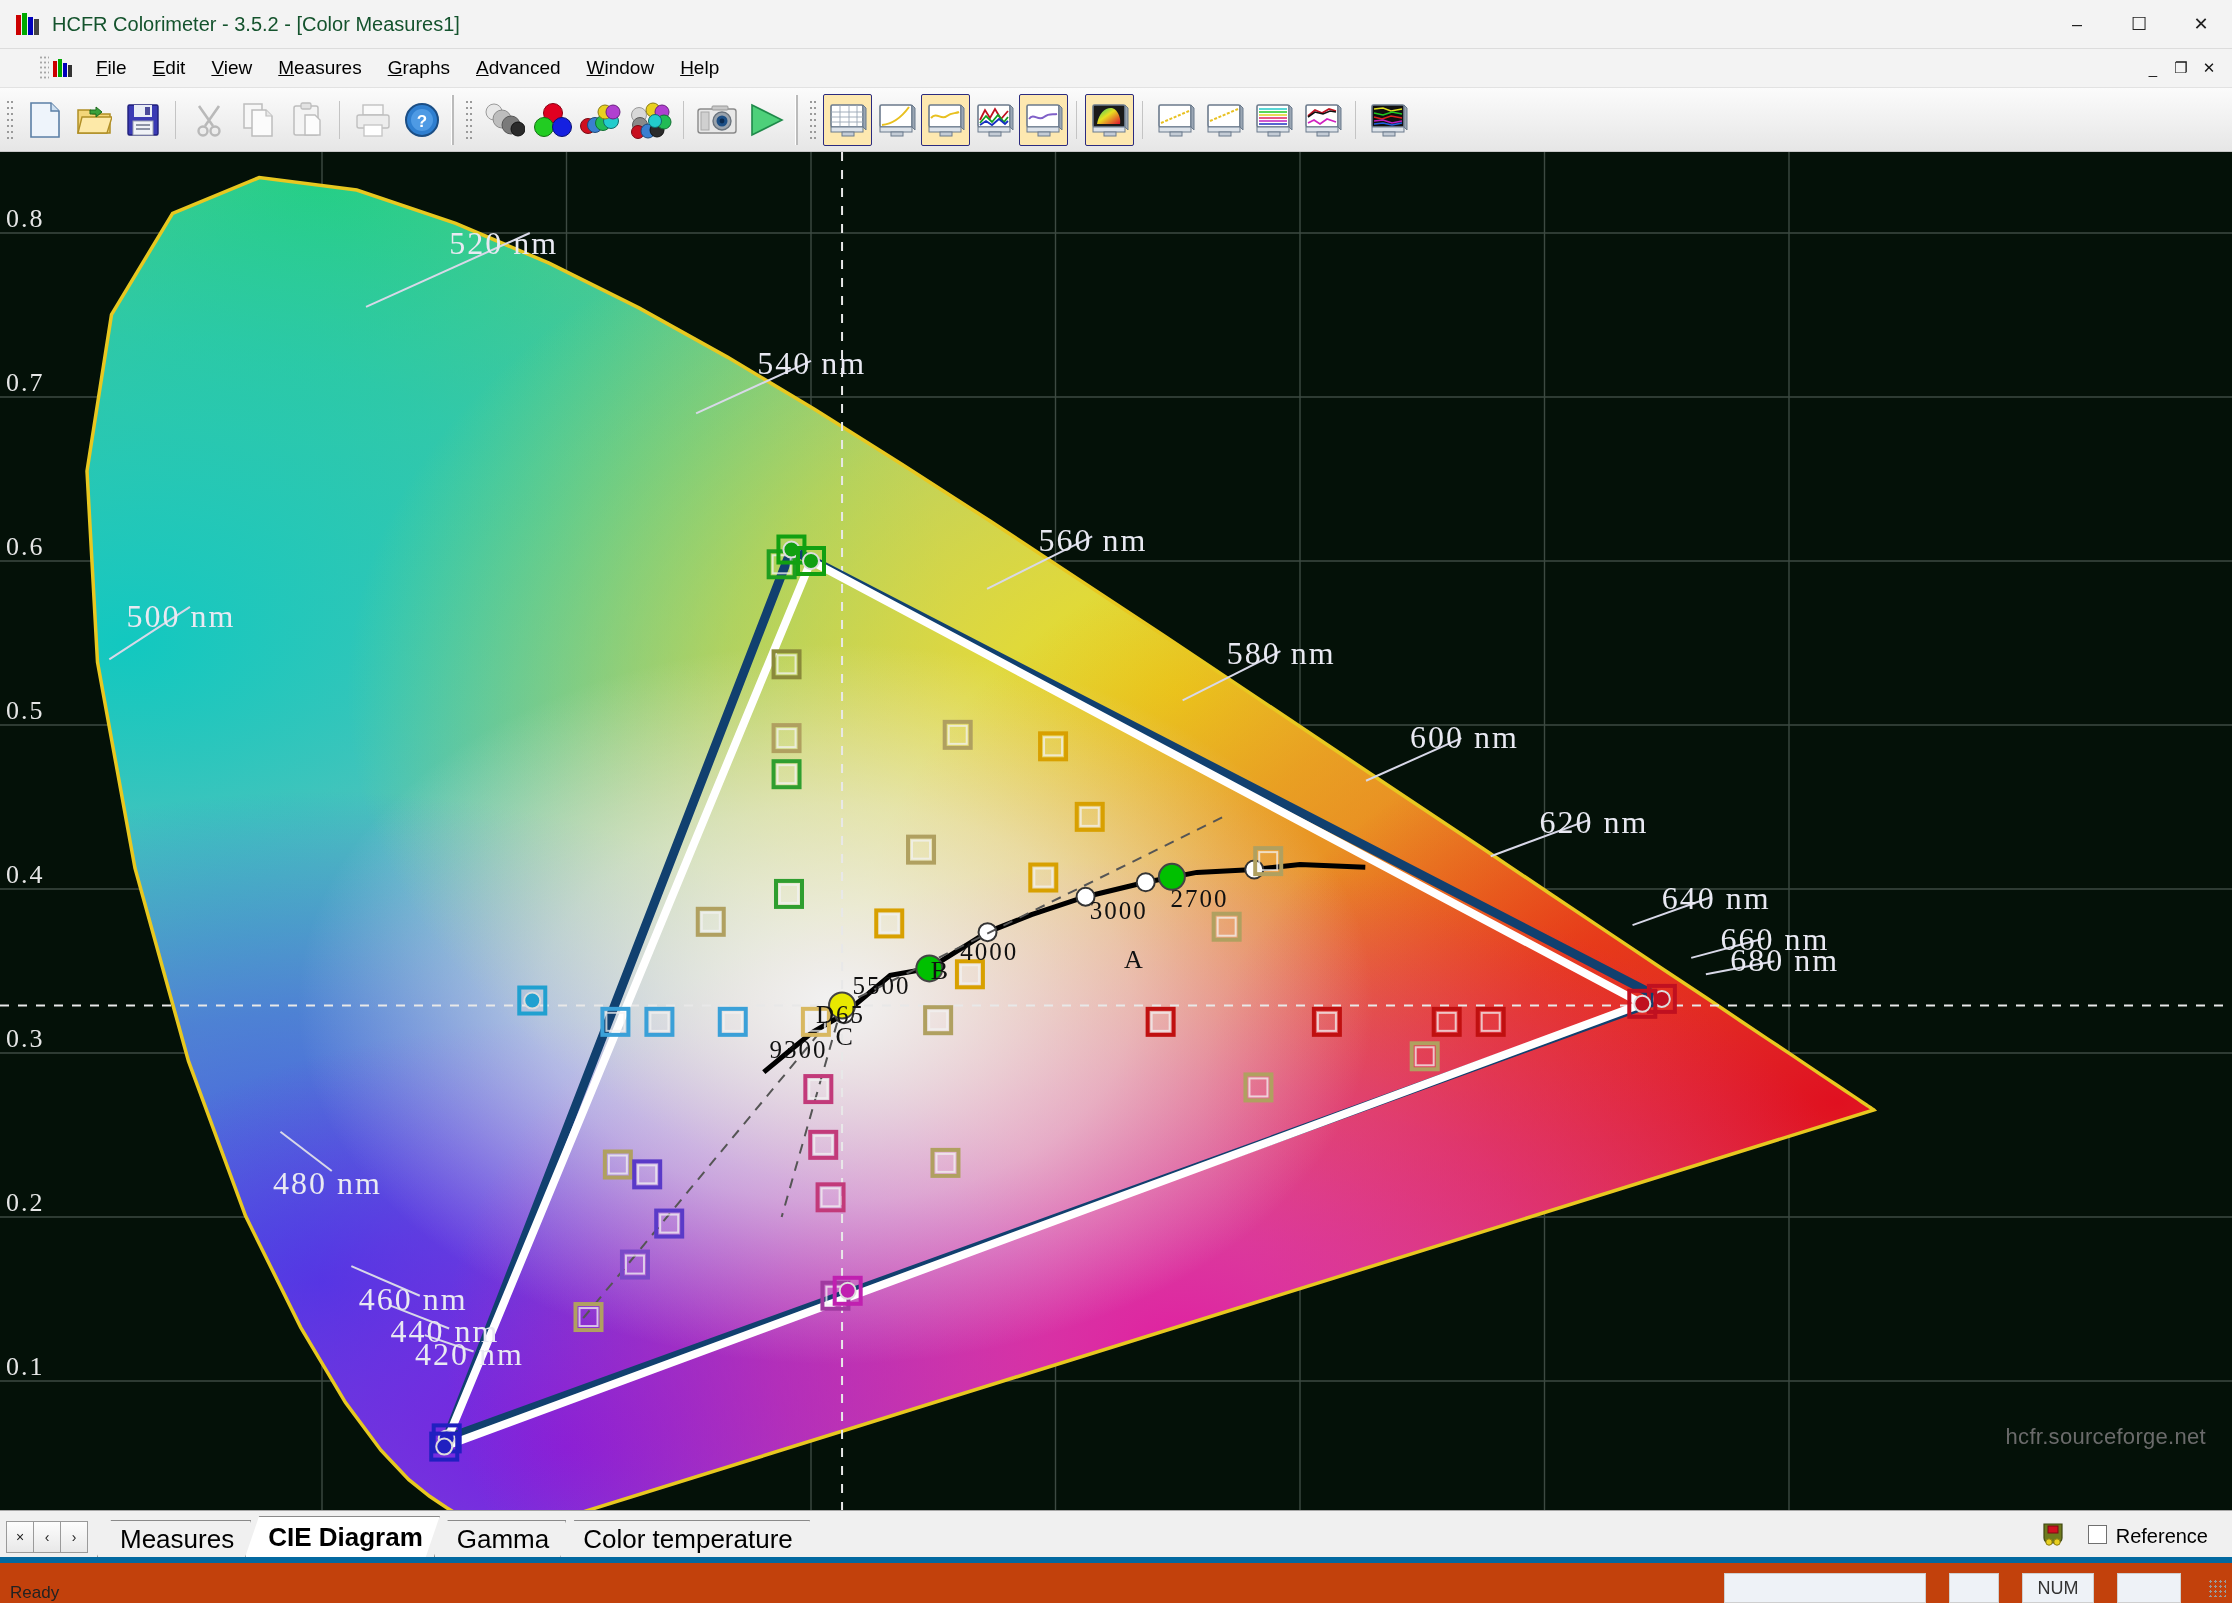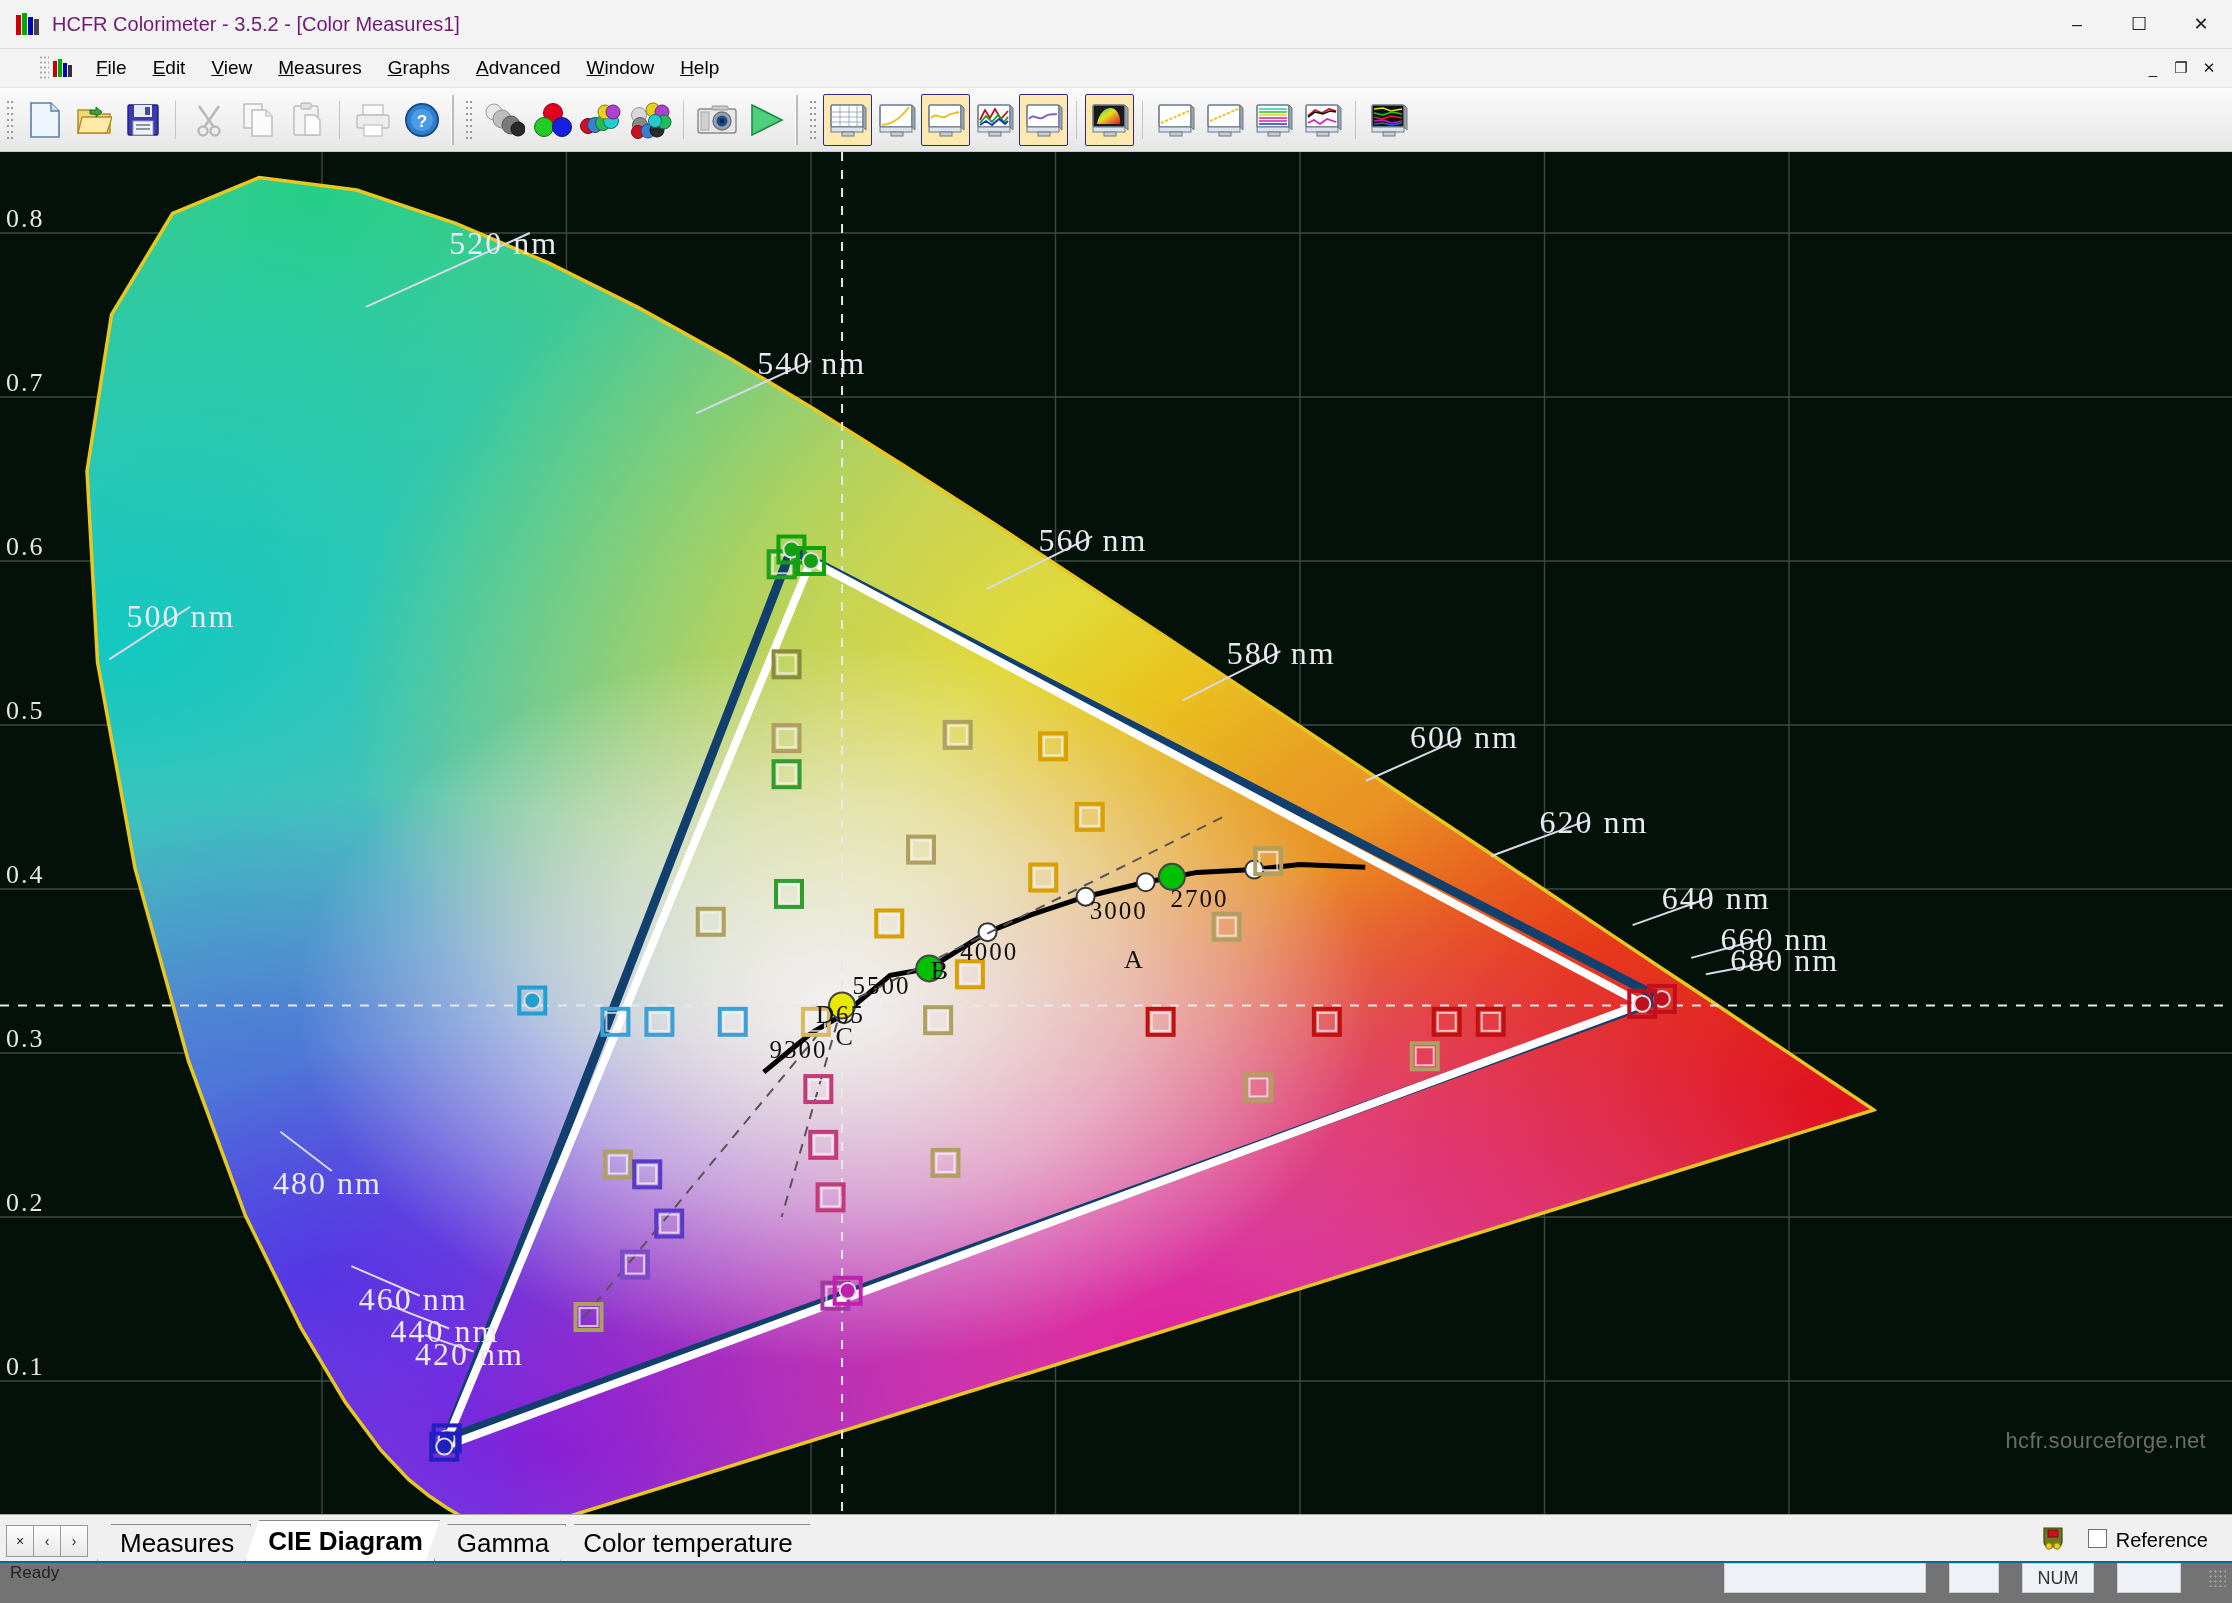--- a/index.html
+++ b/index.html
@@ -6,21 +6,21 @@
   body{width:2232px;height:1603px;overflow:hidden;font-family:"Liberation Sans",sans-serif;}
   .app{width:2232px;height:1603px;display:flex;flex-direction:column;background:#f0f0f0;position:relative;}
 
   
   .titlebar{height:48px;background:#f3f3f3;display:flex;align-items:center;border-bottom:1px solid #dcdcdc;flex:0 0 48px;}
   .title-icon{width:24px;height:22px;margin-left:16px;margin-right:12px;display:flex;align-items:flex-end;gap:1px;}
   .title-icon i{display:block;width:5px;background:#c00;height:20px;}
   .title-icon i:nth-child(2){background:#0a0;height:22px;}
   .title-icon i:nth-child(3){background:#00b;height:18px;}
   .title-icon i:nth-child(4){background:#444;height:16px;}
-  .title-text{font-size:20px;color:#701a75;font-family:"Liberation Sans",sans-serif;}
+  .title-text{font-size:20px;color:#14532d;font-family:"Liberation Sans",sans-serif;}
   .win-btns{margin-left:auto;display:flex;height:48px;}
   .win-btn{width:62px;height:48px;display:flex;align-items:center;justify-content:center;font-size:18px;color:#222;}
 
   
   .menubar{height:38px;background:#f3f3f3;display:flex;align-items:center;border-bottom:1px solid #e2e2e2;flex:0 0 38px;position:relative;padding-left:33px;}
   .grip{width:10px;height:26px;margin-left:6px;margin-right:4px;
         background-image:radial-gradient(circle,#9a9a9a 1px,transparent 1.2px);
         background-size:4px 5px;opacity:.85;}
   .menu-logo{width:20px;height:18px;display:flex;align-items:flex-end;gap:1px;margin-right:10px;}
   .menu-logo i{display:block;width:4px;background:#c00;height:16px;}
@@ -61,22 +61,22 @@
   .tab{height:36px;display:flex;align-items:center;padding:0 16px 0 22px;margin-right:-6px;
        background:#f0f0f0;border:1px solid #8a8a8a;border-bottom:none;
        font-size:26px;color:#000;font-family:"Liberation Sans",sans-serif;
        clip-path:polygon(14px 0,100% 0,calc(100% - 14px) 100%,0 100%);}
   .tab.selected{background:#ffffff;font-weight:bold;height:40px;z-index:3;}
   .tab-right{margin-left:auto;display:flex;align-items:center;gap:22px;padding-right:24px;margin-bottom:6px;}
   .ref-box{display:flex;align-items:flex-start;gap:9px;font-size:20px;color:#000;}
   .ref-chk{width:17px;height:17px;border:1px solid #707070;background:#fff;}
 
   
-  .statusbar{height:40px;flex:0 0 40px;background:#737373;border-top:2px solid #0369a1;
-             display:flex;align-items:flex-start;}
+  .statusbar{height:40px;flex:0 0 40px;background:#c2410c;border-top:6px solid #0369a1;
+             display:flex;align-items:flex-end;}
   .status-text{font-size:17px;color:#222;padding-left:10px;font-family:"Liberation Sans",sans-serif;}
   .status-panes{margin-left:auto;display:flex;align-items:center;gap:23px;padding-right:6px;}
   .pane{height:28px;border:1px solid #cfcfcf;background:#eef2f7;display:flex;align-items:center;
         justify-content:center;font-size:18px;color:#333;font-family:"Liberation Sans",sans-serif;}
   .grip-res{width:18px;height:18px;margin-left:4px;
             background-image:radial-gradient(circle,#9a9a9a 1.1px,transparent 1.3px);
             background-size:5px 5px;}
 </style>
 </head>
 <body>

